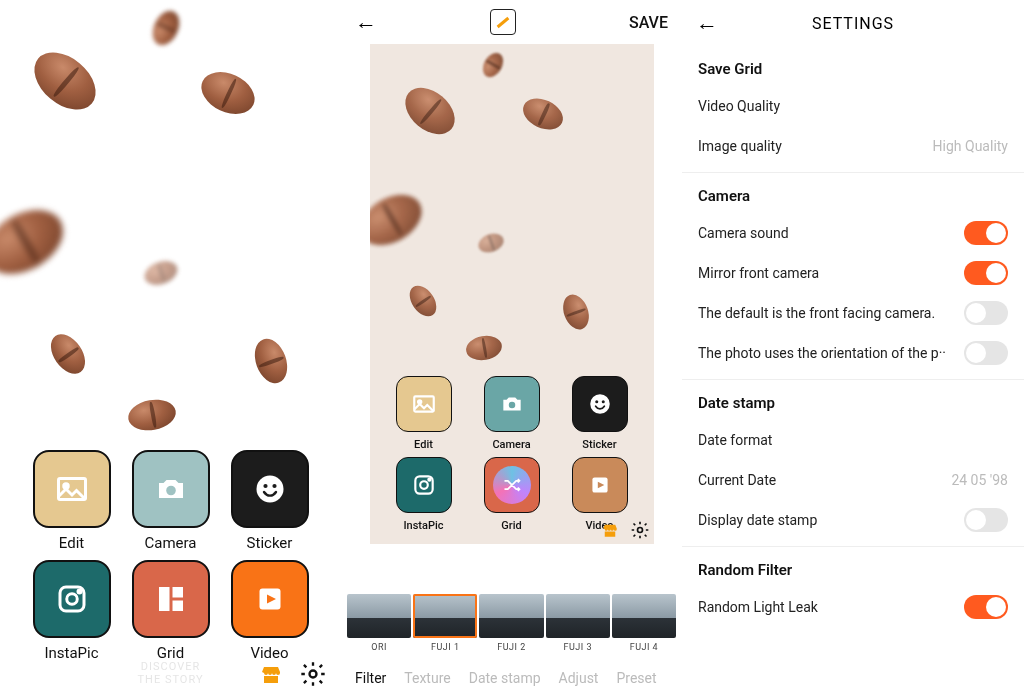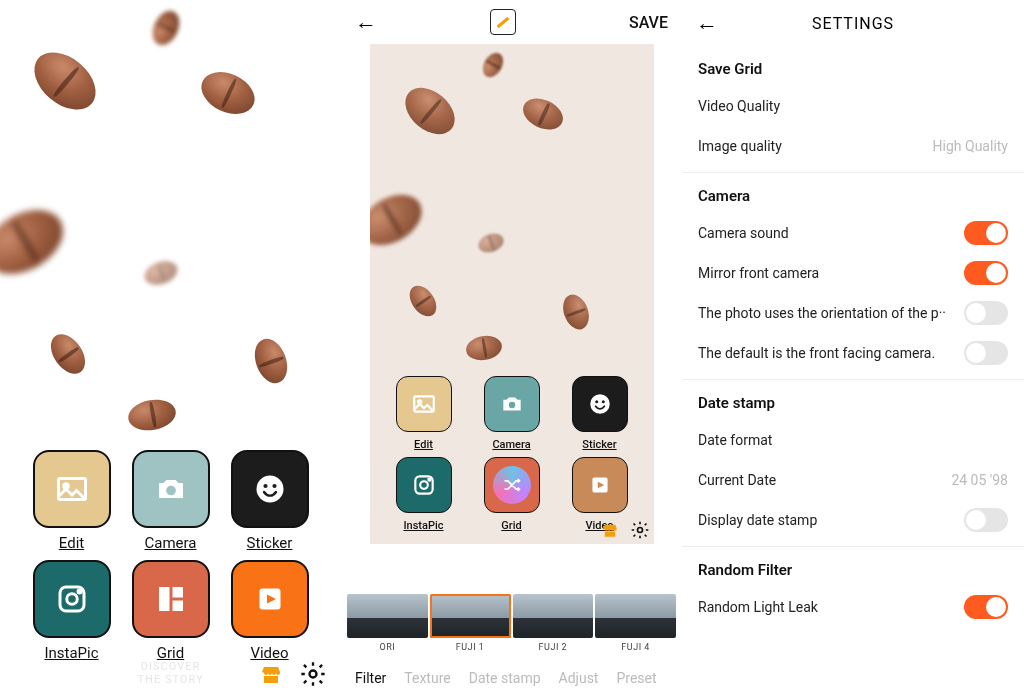--- a/index.html
+++ b/index.html
@@ -46,21 +46,21 @@
       padding: 0 22px;
       justify-items: center;
     }
     .tile { display:flex; flex-direction:column; align-items:center; gap:6px; }
     .tile-box {
       width: 78px; height: 78px;
       border-radius: 16px;
       border: 2px solid #111;
       display:flex; align-items:center; justify-content:center;
     }
-    .tile-label { font-size: 15px; color:#111;text-decoration:underline; }
+    .tile-label { font-size: 15px; color:#111; }
     .ic-svg { width:36px; height:36px; }
 
     .p1-btm {
       position:absolute; right:14px; bottom:4px;
       display:flex; gap:14px; align-items:center;
     }
     .store-icon { width:28px; height:24px; }
     .gear-icon { width:28px; height:28px; }
     .watermark {
       position:absolute; left:50%; bottom:2px; transform:translateX(-50%);
@@ -354,20 +354,24 @@
     <div class="thumb">
         <div class="thumb-img sel"></div>
         <div class="thumb-lbl">FUJI 1</div>
       </div>
     <div class="thumb">
         <div class="thumb-img"></div>
         <div class="thumb-lbl">FUJI 2</div>
       </div>
     <div class="thumb">
         <div class="thumb-img"></div>
+        <div class="thumb-lbl">FUJI 3</div>
+      </div>
+    <div class="thumb">
+        <div class="thumb-img"></div>
         <div class="thumb-lbl">FUJI 4</div>
       </div>
   </div>
 
   <div class="p2-tabs">
     <span class="act">Filter</span>
     <span>Texture</span>
     <span>Date stamp</span>
     <span>Adjust</span>
     <span>Preset</span>
@@ -393,27 +397,27 @@
     <div class="section-hdr">Camera</div>
     <div class="row">
         <span>Camera sound</span>
         <div class="toggle on"></div>
       </div>
     <div class="row">
         <span>Mirror front camera</span>
         <div class="toggle on"></div>
       </div>
     <div class="row">
+        <span>The default is the front facing camera.</span>
+        <div class="toggle"></div>
+      </div>
+    <div class="row">
         <span>The photo uses the orientation of the p··</span>
         <div class="toggle"></div>
       </div>
-    <div class="row">
-        <span>The default is the front facing camera.</span>
-        <div class="toggle"></div>
-      </div>
     <div class="sep"></div>
 
     <div class="section-hdr">Date stamp</div>
     <div class="row">
         <span>Date format</span>
       </div>
     <div class="row">
         <span>Current Date</span>
         <span class="val">24 05 '98</span>
       </div>

